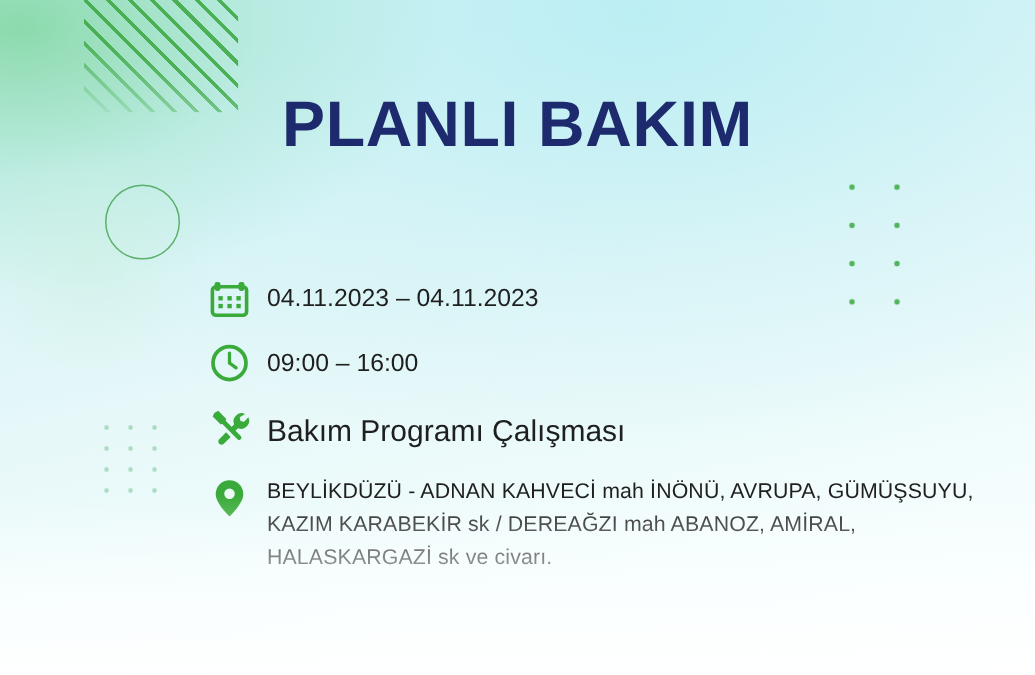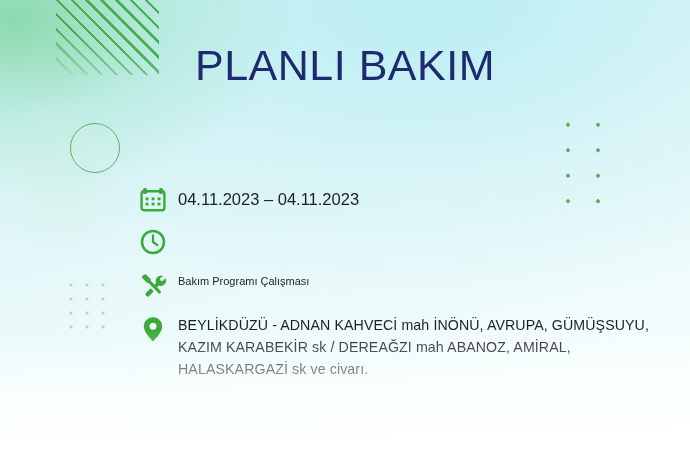--- a/index.html
+++ b/index.html
@@ -107,25 +107,25 @@
   
   .heading {
     position: absolute;
     left: 0;
     top: 44px;
     width: 690px;
     text-align: center;
   }
   .title-main {
     font-size: 43px;
-    font-weight: 400;
+    font-weight: 700;
     letter-spacing: 0.5px;
     color: #1d2b6e;
     line-height: 1.02;
-    margin: 0;
+    margin: 18px;
     white-space: nowrap;
   }
   .title-sub {
     font-size: 33px;
     font-weight: 400;
     letter-spacing: 0.6px;
     color: #1d2b6e;
     line-height: 1.05;
     margin: 6px 0 0 0;
     white-space: nowrap;
@@ -158,21 +158,21 @@
 
   .info-text {
     font-size: 15.5px;
     color: #1f1f1f;
     line-height: 1.45;
     padding-top: 4px;
     font-weight: 400;
   }
   .info-row.row-date .info-text,
   .info-row.row-time .info-text { font-size: 16.5px; }
-  .info-row.row-work .info-text { font-size: 11px; }
+  .info-row.row-work .info-text { font-size: 20px; }
   .info-row.row-address .info-text {
     font-size: 14.2px;
     line-height: 1.55;
     padding-top: 1px;
     letter-spacing: 0.1px;
   }
 </style>
 </head>
 <body>
 
@@ -212,20 +212,21 @@
     </div>
 
     <div class="info-row row-time">
       <span class="info-icon">
         <svg width="28" height="28" viewBox="0 0 28 28">
           <circle cx="14" cy="14" r="11" fill="none" stroke="#3aab3a" stroke-width="2.5"></circle>
           <line x1="14" y1="14" x2="14" y2="7.4" stroke="#3aab3a" stroke-width="2.2" stroke-linecap="round"></line>
           <line x1="14" y1="14" x2="18.4" y2="17.2" stroke="#3aab3a" stroke-width="2.2" stroke-linecap="round"></line>
         </svg>
       </span>
+      <span class="info-text">09:00 – 16:00</span>
     </div>
 
     <div class="info-row row-work">
       <span class="info-icon">
         <svg width="28" height="28" viewBox="0 0 28 28">
           <g stroke="#3aab3a" stroke-width="3.1" stroke-linecap="round">
             <line x1="6.2" y1="6.4" x2="20.4" y2="20.8"></line>
           </g>
           <path d="M24.4 5.0 a5.4 5.4 0 0 0 -7.3 6.9 l-1.9 1.9 2.6 2.6 1.9 -1.9 a5.4 5.4 0 0 0 6.9 -7.3 l-2.9 2.9 -2.4 -0.5 -0.5 -2.4 z" fill="#3aab3a"></path>
           <path d="M7.3 21.6 a2.2 2.2 0 1 0 3.1 3.1 l4.4 -4.4 -3.1 -3.1 z" fill="#3aab3a"></path>

